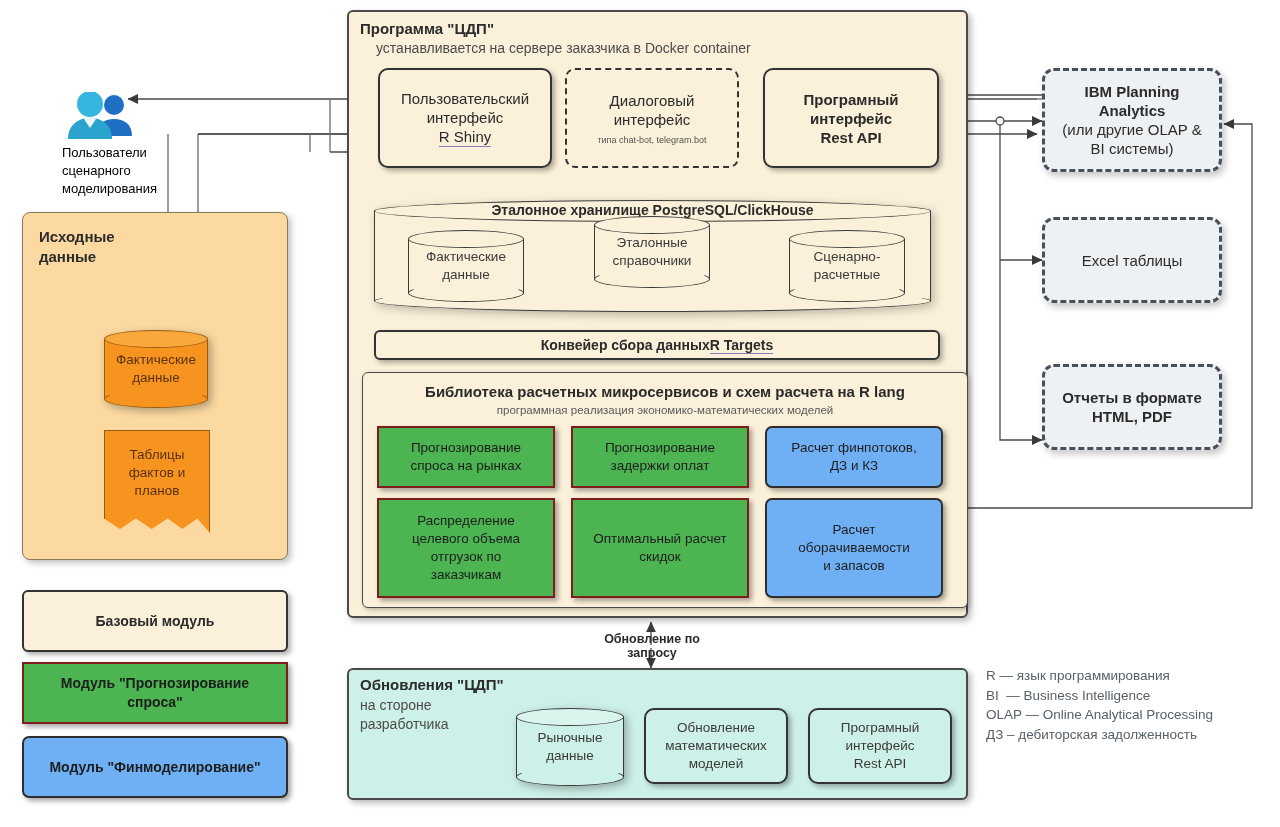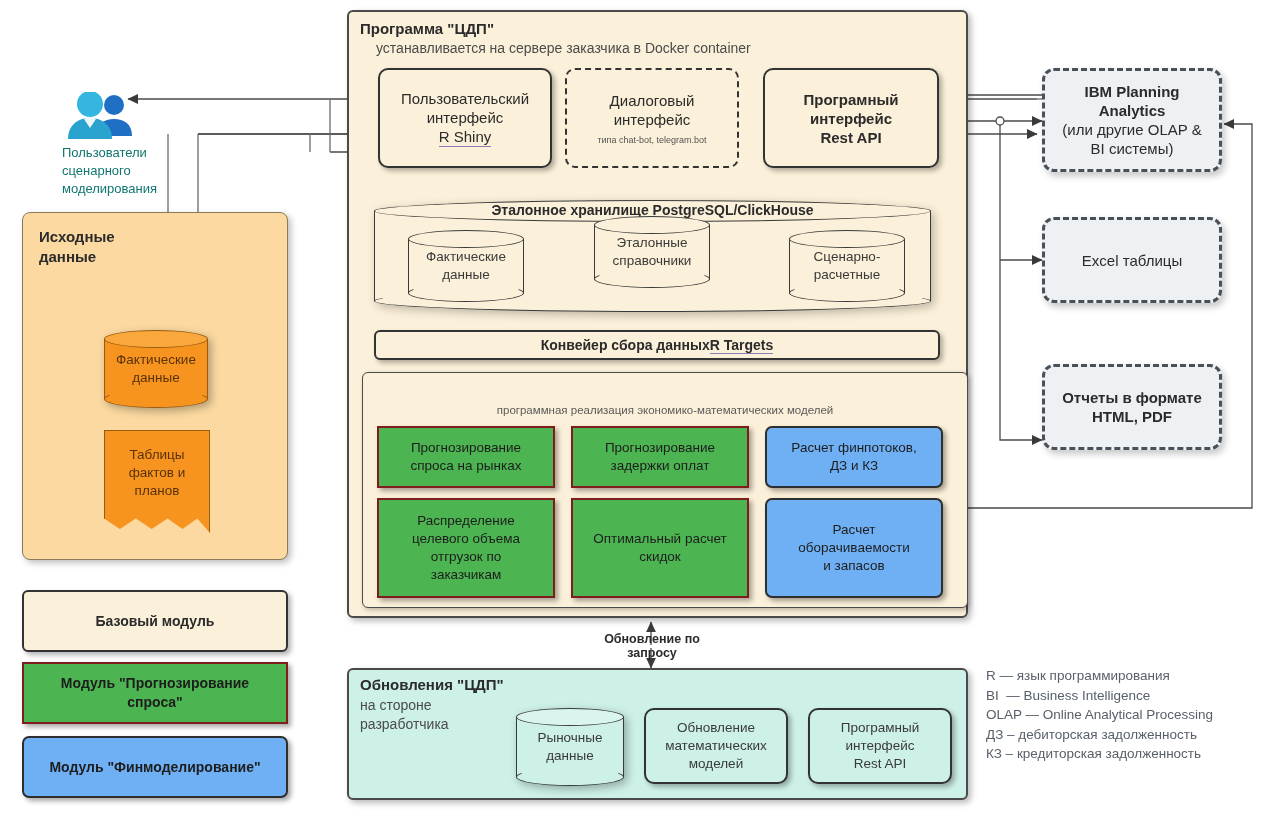--- a/index.html
+++ b/index.html
@@ -59,21 +59,21 @@
   .hdr-title{font-weight:bold;font-size:15px;color:#2b2b2b;}
   .hdr-sub{font-size:14px;color:#4b4b4b;}
   .b-title{font-size:15px;line-height:19px;color:#2b2b2b;}
   .b-small{font-size:9px;color:#555;line-height:12px;}
   .lib-title{font-weight:bold;font-size:15px;color:#2b2b2b;}
   .lib-sub{font-size:11.5px;color:#5a5a5a;}
   .svc-txt{font-size:13.5px;line-height:18px;}
   .store-title{font-weight:bold;font-size:14px;color:#2b2b2b;}
   .cyl-txt{font-size:13.5px;line-height:18px;color:#3a3a3a;}
   .pipe-txt{font-weight:bold;font-size:14px;color:#2b2b2b;}
-  .users-cap{font-size:13px;line-height:18px;color:#0f766e;text-align:left;}
+  .users-cap{font-size:13px;line-height:18px;color:#000000;text-align:left;}
   .edge-lbl{font-weight:bold;font-size:12.5px;color:#2b2b2b;}
   .abbr{font-size:13.5px;line-height:19.5px;color:#58606a;white-space:pre;}
   .acc-u{color:#2b2b2b;border-bottom:1px solid #8a7fb5;}
 
   
   .cyl{position:absolute;}
   .cyl .body{position:absolute;left:0;right:0;top:9px;bottom:9px;
       background:#fbf0d9;border-left:1.5px solid #3a3a3a;border-right:1.5px solid #3a3a3a;}
   .cyl .top{position:absolute;left:0;right:0;top:0;height:18px;border-radius:50%;
       background:#fbf0d9;border:1.5px solid #3a3a3a;box-sizing:border-box;}
@@ -259,20 +259,21 @@
         <span><span>Сценарно-</span><br><span>расчетные</span></span>
       </div>
   </div>
 
   <div class="abs bar-box ctr" style="left:374px;top:330px;width:566px;height:30px;">
     <span class="pipe-txt">Конвейер сбора данных </span>
       <span class="pipe-txt acc-u">R Targets</span>
   </div>
 
   <div class="abs inner-panel" style="left:362px;top:372px;width:606px;height:236px;"></div>
+  <div class="abs lib-title ctr" style="left:362px;top:381px;width:606px;height:20px;">Библиотека расчетных микросервисов и схем расчета на R lang</div>
   <div class="abs lib-sub ctr" style="left:362px;top:402px;width:606px;height:16px;">программная реализация экономико-математических моделей</div>
 
   <div class="abs green-box ctr" style="left:377px;top:426px;width:178px;height:62px;">
     <span class="svc-txt" style="white-space:pre-line;">Прогнозирование
 спроса на рынках</span>
     </div>
   <div class="abs green-box ctr" style="left:571px;top:426px;width:178px;height:62px;">
     <span class="svc-txt" style="white-space:pre-line;">Прогнозирование
 задержки оплат</span>
     </div>
@@ -337,16 +338,15 @@
     <span class="svc-txt" style="white-space:pre-line;">Програмный
 интерфейс
 Rest API</span>
   </div>
 
   <div class="abs" style="left:986px;top:666px;width:290px;">
     <div class="abbr">R — язык программирования</div>
     <div class="abbr">BI  — Business Intelligence</div>
     <div class="abbr">OLAP — Online Analytical Processing</div>
     <div class="abbr">ДЗ – дебиторская задолженность</div>
-    <div class="abbr">КЗ – кредиторская задолженность</div>
   </div>
 
 </div>
 
 </body></html>

